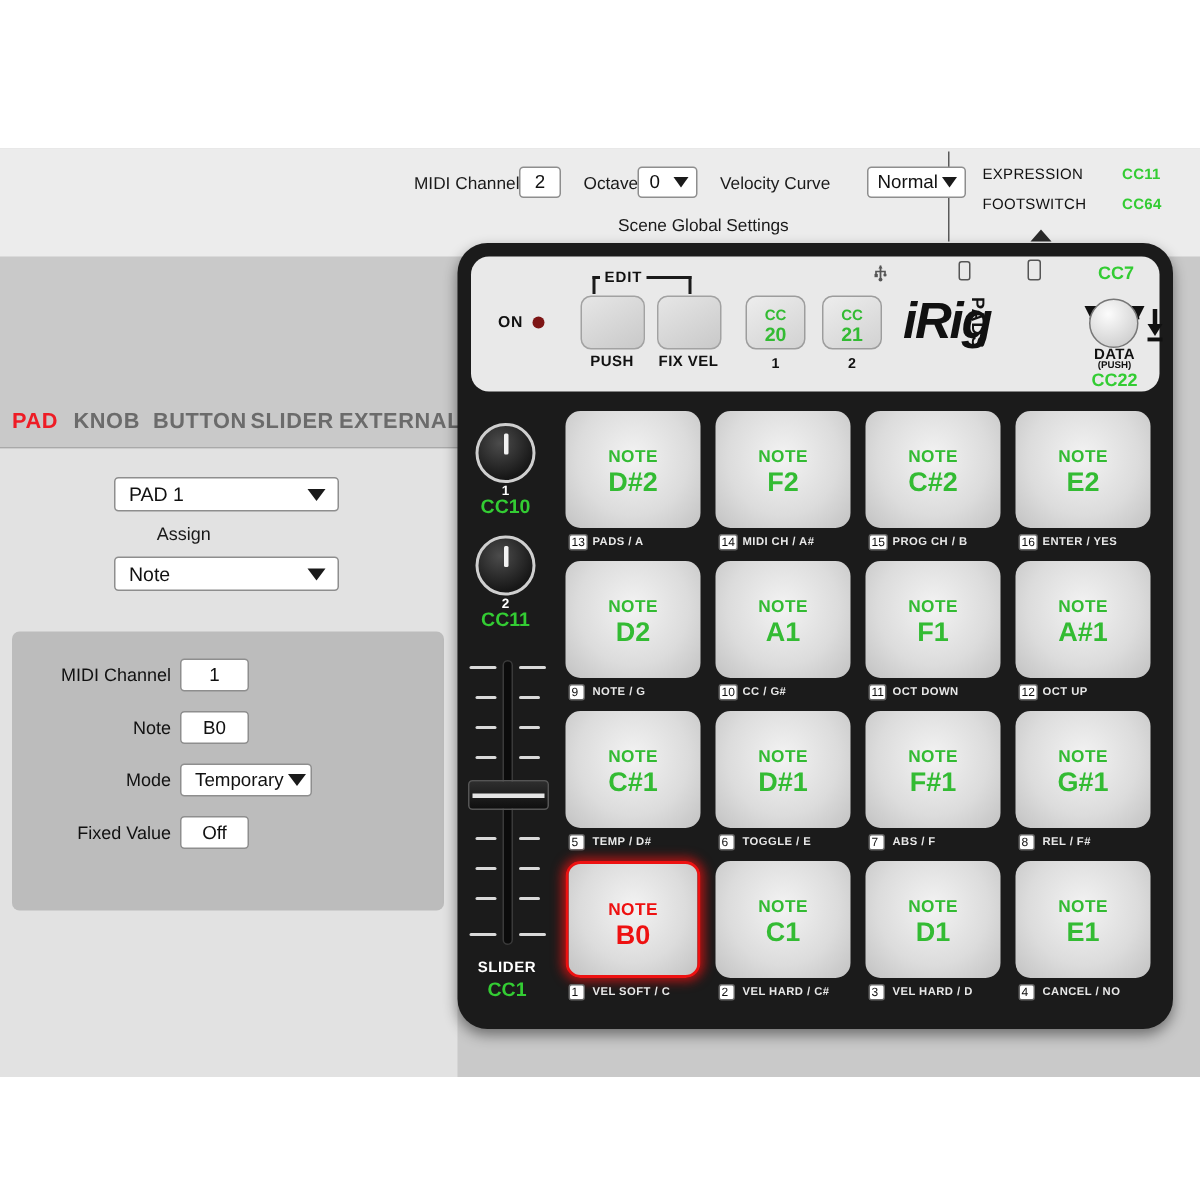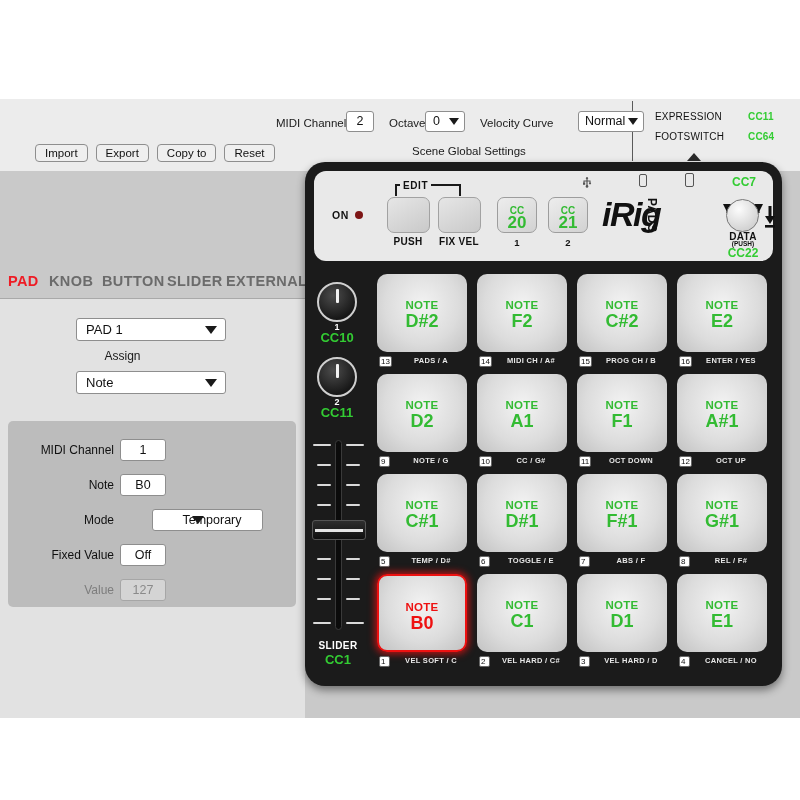--- a/index.html
+++ b/index.html
@@ -49,21 +49,21 @@
   .assign-lbl{position:absolute;left:0;top:250px;width:245px;text-align:center;font-size:12px;color:#1a1a1a;}
   .assign-select{position:absolute;left:76px;top:272px;width:150px;height:23px;background:#fff;
     border:1px solid #8e8e8e;border-radius:3px;box-sizing:border-box;}
 
   .detail-panel{position:absolute;left:8px;top:322px;width:288px;height:186px;background:#bcbcbc;border-radius:5px;}
   .drow{position:absolute;height:22px;}
   .drow .rlbl{position:absolute;right:0;top:0;line-height:22px;font-size:12px;color:#111;white-space:nowrap;}
   .dfield{position:absolute;left:100px;top:0;height:22px;background:#fff;border:1px solid #8e8e8e;
     border-radius:3px;box-sizing:border-box;font-size:12.5px;color:#111;text-align:center;line-height:20px;}
   .dfield.disabled{background:#d4d4d4;color:#8a8a8a;border-color:#a6a6a6;}
-  .dfield.wide{width:111px;text-align:center;padding-left:9px;margin-left:32px;}
+  .dfield.wide{width:88px;text-align:left;padding-left:9px;}
 
   
   #device{position:absolute;left:305px;top:63px;width:477px;height:524px;background:#1b1b1b;
     border-radius:20px;box-shadow:0 4px 9px rgba(0,0,0,.45);}
 
   .dev-head{position:absolute;left:9px;top:9px;width:459px;height:90px;background:#e9e9e9;border-radius:12px;}
   .on-lbl{position:absolute;left:18px;top:38px;font-size:10.5px;font-weight:bold;color:#111;letter-spacing:.5px;}
   .on-led{position:absolute;left:41px;top:40px;width:8px;height:8px;border-radius:50%;background:#7d1515;}
 
   .edit-bracket{position:absolute;left:81px;top:13px;width:62px;height:10px;
@@ -71,21 +71,21 @@
   .edit-txt{position:absolute;left:86px;top:9px;background:#e9e9e9;padding:0 3px;font-size:10px;
     font-weight:bold;color:#111;letter-spacing:.6px;}
 
   .hbtn{position:absolute;top:26px;width:43px;height:36px;border-radius:7px;
     background:linear-gradient(150deg,#e6e6e6,#c9c9c9);border:1px solid #a2a2a2;box-sizing:border-box;}
   .hbtn-lbl{position:absolute;top:65px;width:60px;text-align:center;font-size:10px;font-weight:bold;color:#111;letter-spacing:.3px;}
   .ccbtn{position:absolute;top:26px;width:40px;height:36px;border-radius:7px;
     background:linear-gradient(150deg,#ededed,#d2d2d2);border:1px solid #9d9d9d;box-sizing:border-box;
     text-align:center;color:#33bb33;font-weight:bold;}
   .ccbtn .t1{display:block;font-size:10px;margin-top:4px;line-height:11px;}
-  .ccbtn .t2{display:block;font-size:17px;line-height:14px;text-align:center;}
+  .ccbtn .t2{display:block;font-size:13px;line-height:14px;text-align:center;}
   .ccnum{position:absolute;top:66px;width:40px;text-align:center;font-size:9.5px;font-weight:bold;color:#111;}
 
   .irig{position:absolute;left:288px;top:24px;font-size:34px;font-weight:bold;font-style:italic;color:#111;letter-spacing:-1.5px;}
   .pads-v{position:absolute;left:345px;top:27px;font-size:12px;font-weight:bold;color:#111;
     transform:rotate(90deg);transform-origin:left top;letter-spacing:.5px;}
 
   .icon-usb{position:absolute;left:266px;top:3px;width:14px;height:14px;}
   .icon-dev{position:absolute;top:3px;width:8px;height:13px;border:1.6px solid #555;border-radius:2px;box-sizing:border-box;}
 
   .knob-data{position:absolute;left:412px;top:28px;width:33px;height:33px;border-radius:50%;
@@ -116,38 +116,32 @@
   .padcell{position:absolute;width:90px;height:98px;}
   .pad{position:absolute;left:0;top:0;width:90px;height:78px;border-radius:10px;
     background:radial-gradient(ellipse at 50% 40%,#f3f3f3 0%,#dcdcdc 58%,#c2c2c2 100%);
     box-sizing:border-box;text-align:center;}
   .pad.sel{border:2px solid #ee1111;box-shadow:0 0 7px 2px rgba(238,17,17,.75);}
   .pad .pn{display:block;margin-top:25px;font-size:11.5px;font-weight:bold;color:#33bb33;letter-spacing:.3px;}
   .pad .pv{display:block;font-size:18px;font-weight:bold;color:#33bb33;line-height:20px;}
   .pad.sel .pn,.pad.sel .pv{color:#ee1111;}
   .pad-num{position:absolute;left:2px;top:82px;min-width:11px;height:11px;background:#fff;border:1px solid #666;
     border-radius:2px;box-sizing:border-box;font-size:8px;line-height:9px;text-align:left;color:#111;padding:0 1px;}
-  .pad-fn{position:absolute;left:18px;top:82px;width:72px;text-align:center;font-size:7.5px;font-weight:bold;
+  .pad-fn{position:absolute;left:18px;top:82px;width:72px;font-size:7.5px;font-weight:bold;
     color:#e8e8e8;letter-spacing:.3px;}
 </style>
 </head>
 <body>
 
 <div id="app">
 
   <div class="topbar"></div>
   <div class="topbar-sep"></div>
 
 
-  <div class="minibtns" style="top:45px;">
-    <button class="minibtn">Import</button>
-    <button class="minibtn">Export</button>
-    <button class="minibtn">Copy to</button>
-    <button class="minibtn">Reset</button>
-  </div>
 
   <div class="fld-label" style="left:276px;top:18px;">MIDI Channel</div>
   <div class="numbox" style="left:346px;top:12px;width:28px;height:21px;line-height:19px;">2</div>
 
   <div class="fld-label" style="left:389px;top:18px;">Octave</div>
   <div class="selbox" style="left:425px;top:12px;width:40px;height:21px;">
     <span style="position:absolute;left:7px;top:0;line-height:19px;">0</span>
     <span class="caret-dn" style="right:5px;top:6px;border-left-width:5px;border-right-width:5px;border-top-width:7px;"></span>
   </div>
 
@@ -200,24 +194,20 @@
       <span class="dfield" style="width:46px;">B0</span>
     </div>
     <div class="drow" style="left:12px;top:88px;width:180px;">
       <span class="rlbl" style="right:86px;">Mode</span>
       <span class="dfield wide">Temporary</span>
       <span class="caret-dn" style="left:172px;top:7px;border-left-width:6px;border-right-width:6px;border-top-width:8px;"></span>
     </div>
     <div class="drow" style="left:12px;top:123px;width:180px;">
       <span class="rlbl" style="right:86px;">Fixed Value</span>
       <span class="dfield" style="width:46px;">Off</span>
-    </div>
-    <div class="drow" style="left:12px;top:158px;width:180px;">
-      <span class="rlbl" style="right:86px;color:#7d7d7d;">Value</span>
-      <span class="dfield disabled" style="width:46px;">127</span>
     </div>
   </div>
 
   <div id="device">
 
     <div class="dev-head">
       <span class="on-lbl">ON</span>
       <span class="on-led"></span>
 
       <span class="edit-bracket"></span>

